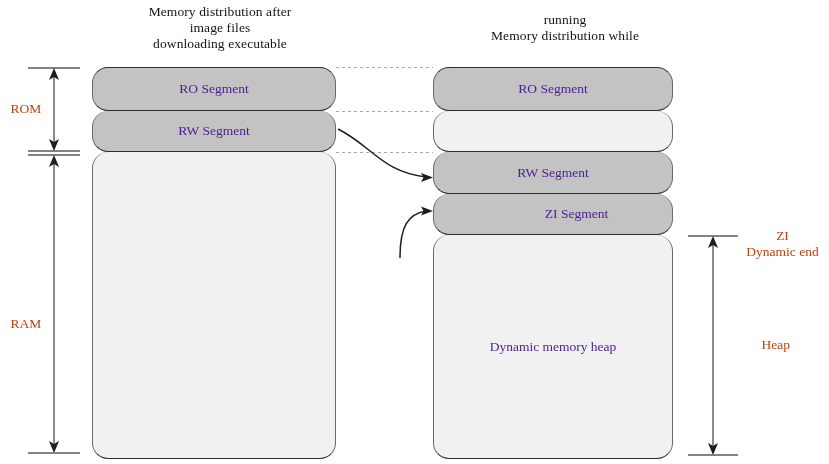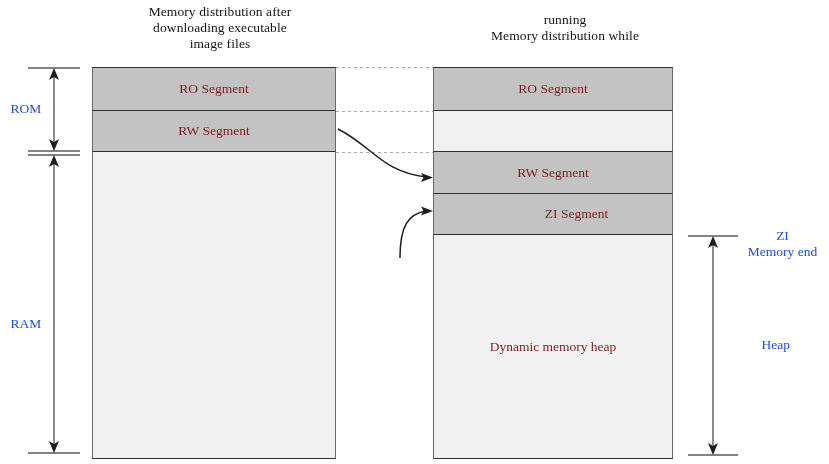--- a/index.html
+++ b/index.html
@@ -14,43 +14,43 @@
   .title{
     position:absolute;text-align:center;font-size:13.5px;line-height:16px;
     color:#141414;letter-spacing:0.1px;
   }
   #title-left{left:110px;top:4px;width:220px;}
   #title-right{left:455px;top:12px;width:220px;}
 
   .memblock{
     position:absolute;box-sizing:border-box;
     display:flex;align-items:center;justify-content:center;
-    font-size:13.5px;color:#7f1d1d;
+    font-size:13.5px;color:#4c1d95;border-radius:16px;
   }
   .fill-gray{background:#c3c3c3;}
   .fill-light{background:#f1f1f1;}
   .bt{border-top:1.6px solid #2e2e2e;}
   .bb{border-bottom:1.6px solid #2e2e2e;}
   .bl{border-left:1.6px solid #6a6a6a;}
   .br{border-right:1.6px solid #6a6a6a;}
 
   .brlabel{
-    position:absolute;font-size:13.5px;color:#1d4ed8;text-align:center;
+    position:absolute;font-size:13.5px;color:#c2410c;text-align:center;
     line-height:16px;
   }
 </style>
 </head>
 <body>
 
 <div class="stage">
 
   <div class="title" id="title-left">
     <div>Memory distribution after</div>
+    <div>image files</div>
     <div>downloading executable</div>
-    <div>image files</div>
   </div>
 
   <div class="title" id="title-right">
     <div>running</div>
     <div>Memory distribution while</div>
   </div>
 
   <svg class="svglayer" viewBox="0 0 829 464">
 
     <g stroke="#a9a9a9" stroke-width="1" stroke-dasharray="3,3">
@@ -130,18 +130,18 @@
   <div class="memblock fill-light bb bl br" style="left:433px;top:235px;width:240px;height:224px;">
     <span>Dynamic memory heap</span>
   </div>
 
   <div class="brlabel" style="left:0px;top:101px;width:52px;">ROM</div>
 
   <div class="brlabel" style="left:0px;top:316px;width:52px;">RAM</div>
 
   <div class="brlabel" style="left:740px;top:228px;width:85px;">
     <div>ZI</div>
-    <div>Memory end</div>
+    <div>Dynamic end</div>
   </div>
 
   <div class="brlabel" style="left:730px;top:337px;width:60px;text-align:right;">Heap</div>
 
 </div>
 
 </body></html>

